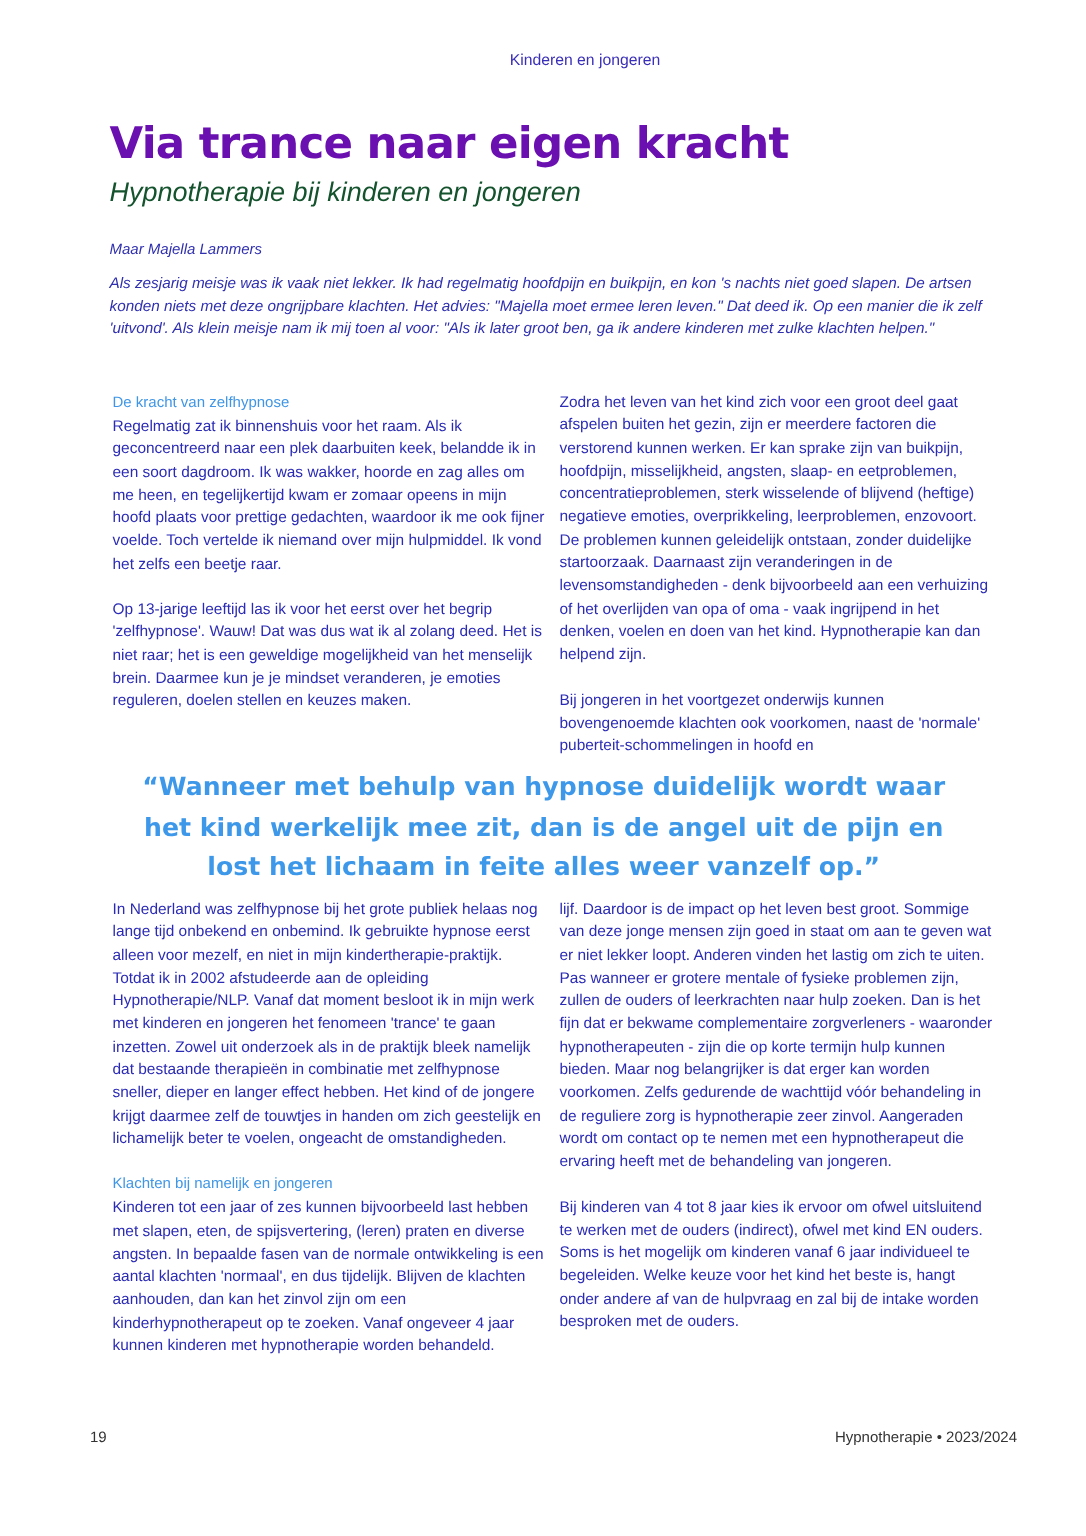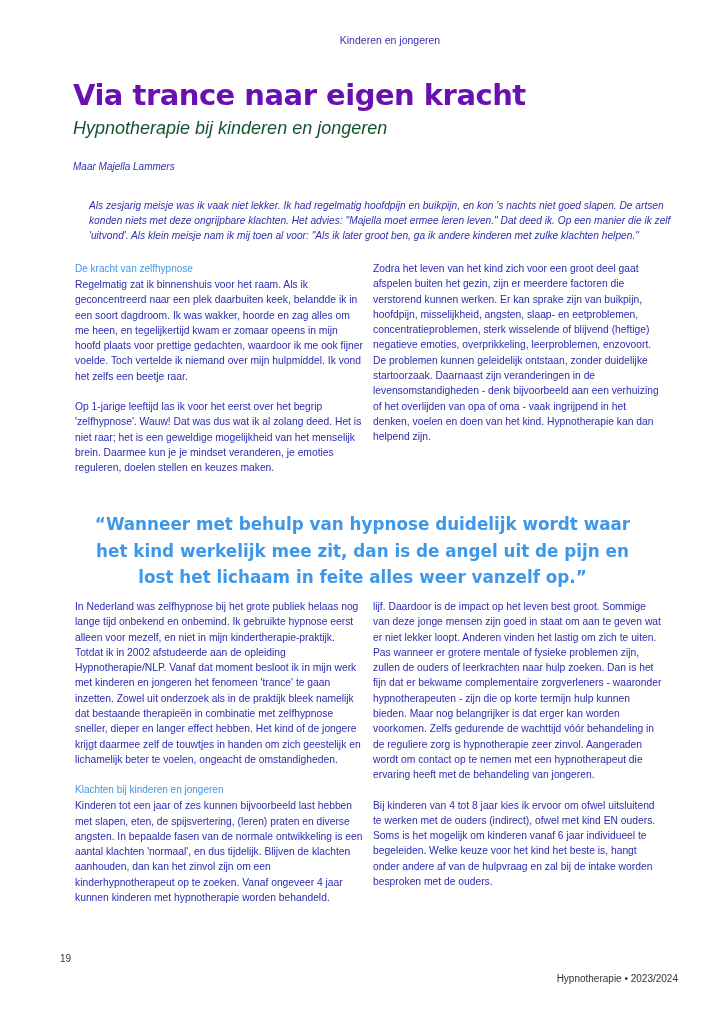--- a/index.html
+++ b/index.html
@@ -1,57 +1,58 @@
 <!DOCTYPE html>
 <html><head>
 <meta charset="utf-8">
 <style>
   html, body { margin: 0; padding: 0; background: #ffffff; }
   body { width: 724px; height: 1024px; position: relative; overflow: hidden; font-family: "Liberation Sans", sans-serif; }
   .running-head { position: absolute; top: 34px; left: 0; width: 724px; text-align: center; font-size: 10.5px; color: #3a2fb8; padding-left: 28px; }
   .title { position: absolute; top: 78px; left: 73px; margin: 0; font-family: "DejaVu Sans", sans-serif; font-weight: bold; font-size: 29px; letter-spacing: -0.5px; color: #6a0fb0; }
   .subtitle { position: absolute; top: 118px; left: 73px; margin: 0; font-style: italic; font-size: 18px; color: #14532d; font-weight: normal; }
   .byline { position: absolute; top: 161px; left: 73px; font-style: italic; font-size: 10px; color: #2f2fb0; }
-  .intro { position: absolute; top: 182px; left: 73px; width: 585px; font-style: italic; font-size: 10.2px; line-height: 15.2px; color: #2f2fb0; margin: 16px; }
+  .intro { position: absolute; top: 182px; left: 73px; width: 585px; font-style: italic; font-size: 10.2px; line-height: 15.2px; color: #2f2fb0; margin: 0; }
   .col { position: absolute; width: 290px; font-size: 10.3px; line-height: 15.3px; color: #2b2bb5; }
   .col p { margin: 0 0 15px 0; }
   .col h2 { margin: 0; font-weight: normal; font-size: 10px; line-height: 16px; color: #3f96e6; }
   .col-a1 { top: 261px; left: 75px; }
   .col-b1 { top: 261px; left: 373px; }
   .col-a2 { top: 599px; left: 75px; }
   .col-b2 { top: 599px; left: 373px; }
   .pullquote { position: absolute; top: 511px; left: 80px; width: 565px; text-align: center; font-family: "DejaVu Sans", sans-serif; font-weight: bold; font-size: 16.8px; line-height: 26.5px; color: #3d98ea; margin: 0; }
   .footer-page { position: absolute; top: 953px; left: 60px; font-size: 10px; color: #333; }
-  .footer-pub { position: absolute; top: 973px; right: 46px; font-size: 10px; color: #333; padding-left: 29px; }
+  .footer-pub { position: absolute; top: 953px; right: 46px; font-size: 10px; color: #333; padding-left: 29px; }
 </style>
 </head>
 <body>
 
 <div class="running-head">Kinderen en jongeren</div>
 
 <h1 class="title">Via trance naar eigen kracht</h1>
 <h2 class="subtitle">Hypnotherapie bij kinderen en jongeren</h2>
 <div class="byline">Maar Majella Lammers</div>
 <p class="intro">Als zesjarig meisje was ik vaak niet lekker. Ik had regelmatig hoofdpijn en buikpijn, en kon 's nachts niet goed slapen. De artsen konden niets met deze ongrijpbare klachten. Het advies: "Majella moet ermee leren leven." Dat deed ik. Op een manier die ik zelf 'uitvond'. Als klein meisje nam ik mij toen al voor: "Als ik later groot ben, ga ik andere kinderen met zulke klachten helpen."</p>
 
 <div class="col col-a1">
   <h2>De kracht van zelfhypnose</h2>
   <p>Regelmatig zat ik binnenshuis voor het raam. Als ik geconcentreerd naar een plek daarbuiten keek, belandde ik in een soort dagdroom. Ik was wakker, hoorde en zag alles om me heen, en tegelijkertijd kwam er zomaar opeens in mijn hoofd plaats voor prettige gedachten, waardoor ik me ook fijner voelde. Toch vertelde ik niemand over mijn hulpmiddel. Ik vond het zelfs een beetje raar.</p>
-  <p>Op 1-jarige leeftijd las ik voor het eerst over het begrip 'zelfhypnose'. Wauw! Dat was dus wat ik al zolang deed. Het is niet raar; het is een geweldige mogelijkheid van het menselijk brein. Daarmee kun je je mindset veranderen, je emoties reguleren, doelen stellen en keuzes maken.</p>
+  <p>Op 13-jarige leeftijd las ik voor het eerst over het begrip 'zelfhypnose'. Wauw! Dat was dus wat ik al zolang deed. Het is niet raar; het is een geweldige mogelijkheid van het menselijk brein. Daarmee kun je je mindset veranderen, je emoties reguleren, doelen stellen en keuzes maken.</p>
 </div>
 
 <div class="col col-b1">
   <p>Zodra het leven van het kind zich voor een groot deel gaat afspelen buiten het gezin, zijn er meerdere factoren die verstorend kunnen werken. Er kan sprake zijn van buikpijn, hoofdpijn, misselijkheid, angsten, slaap- en eetproblemen, concentratieproblemen, sterk wisselende of blijvend (heftige) negatieve emoties, overprikkeling, leerproblemen, enzovoort. De problemen kunnen geleidelijk ontstaan, zonder duidelijke startoorzaak. Daarnaast zijn veranderingen in de levensomstandigheden - denk bijvoorbeeld aan een verhuizing of het overlijden van opa of oma - vaak ingrijpend in het denken, voelen en doen van het kind. Hypnotherapie kan dan helpend zijn.</p>
+  <p>Bij jongeren in het voortgezet onderwijs kunnen bovengenoemde klachten ook voorkomen, naast de 'normale' puberteit-schommelingen in hoofd en</p>
 </div>
 
 <p class="pullquote">“Wanneer met behulp van hypnose duidelijk wordt waar het kind werkelijk mee zit, dan is de angel uit de pijn en lost het lichaam in feite alles weer vanzelf op.”</p>
 
 <div class="col col-a2">
   <p>In Nederland was zelfhypnose bij het grote publiek helaas nog lange tijd onbekend en onbemind. Ik gebruikte hypnose eerst alleen voor mezelf, en niet in mijn kindertherapie-praktijk. Totdat ik in 2002 afstudeerde aan de opleiding Hypnotherapie/NLP. Vanaf dat moment besloot ik in mijn werk met kinderen en jongeren het fenomeen 'trance' te gaan inzetten. Zowel uit onderzoek als in de praktijk bleek namelijk dat bestaande therapieën in combinatie met zelfhypnose sneller, dieper en langer effect hebben. Het kind of de jongere krijgt daarmee zelf de touwtjes in handen om zich geestelijk en lichamelijk beter te voelen, ongeacht de omstandigheden.</p>
-  <h2>Klachten bij kinderen en jongeren</h2>
+  <h2>Klachten bij namelijk en jongeren</h2>
   <p>Kinderen tot een jaar of zes kunnen bijvoorbeeld last hebben met slapen, eten, de spijsvertering, (leren) praten en diverse angsten. In bepaalde fasen van de normale ontwikkeling is een aantal klachten 'normaal', en dus tijdelijk. Blijven de klachten aanhouden, dan kan het zinvol zijn om een kinderhypnotherapeut op te zoeken. Vanaf ongeveer 4 jaar kunnen kinderen met hypnotherapie worden behandeld.</p>
 </div>
 
 <div class="col col-b2">
   <p>lijf. Daardoor is de impact op het leven best groot. Sommige van deze jonge mensen zijn goed in staat om aan te geven wat er niet lekker loopt. Anderen vinden het lastig om zich te uiten. Pas wanneer er grotere mentale of fysieke problemen zijn, zullen de ouders of leerkrachten naar hulp zoeken. Dan is het fijn dat er bekwame complementaire zorgverleners - waaronder hypnotherapeuten - zijn die op korte termijn hulp kunnen bieden. Maar nog belangrijker is dat erger kan worden voorkomen. Zelfs gedurende de wachttijd vóór behandeling in de reguliere zorg is hypnotherapie zeer zinvol. Aangeraden wordt om contact op te nemen met een hypnotherapeut die ervaring heeft met de behandeling van jongeren.</p>
   <p>Bij kinderen van 4 tot 8 jaar kies ik ervoor om ofwel uitsluitend te werken met de ouders (indirect), ofwel met kind EN ouders. Soms is het mogelijk om kinderen vanaf 6 jaar individueel te begeleiden. Welke keuze voor het kind het beste is, hangt onder andere af van de hulpvraag en zal bij de intake worden besproken met de ouders.</p>
 </div>
 
 <div class="footer-page">19</div>
 <div class="footer-pub">Hypnotherapie • 2023/2024</div>

